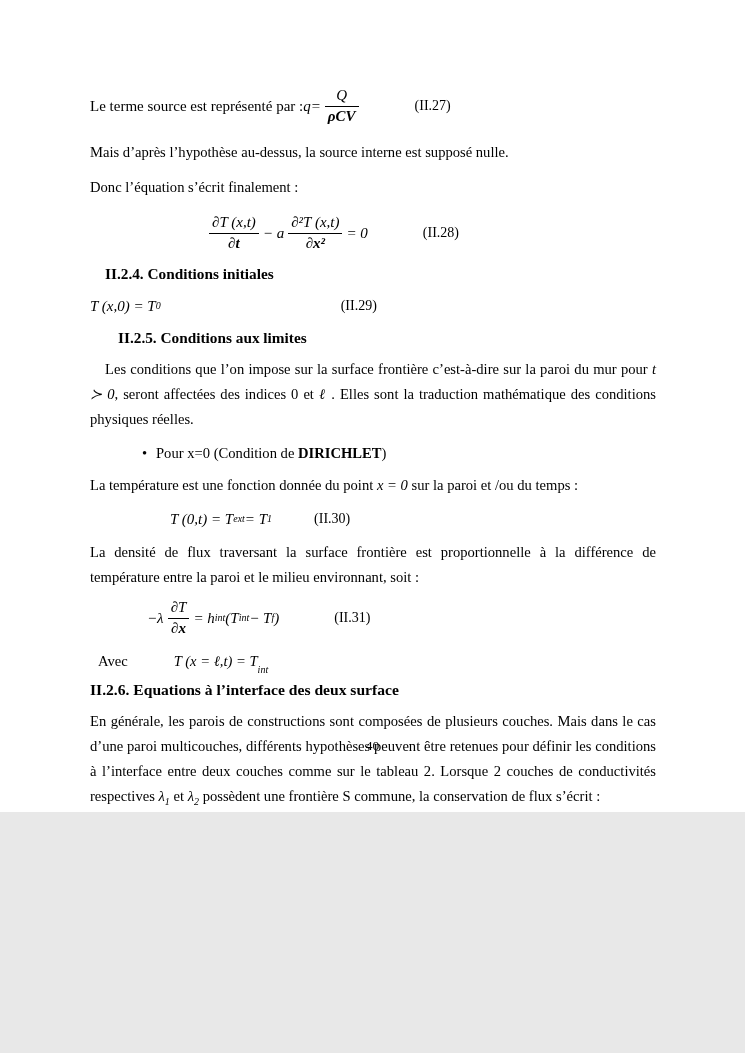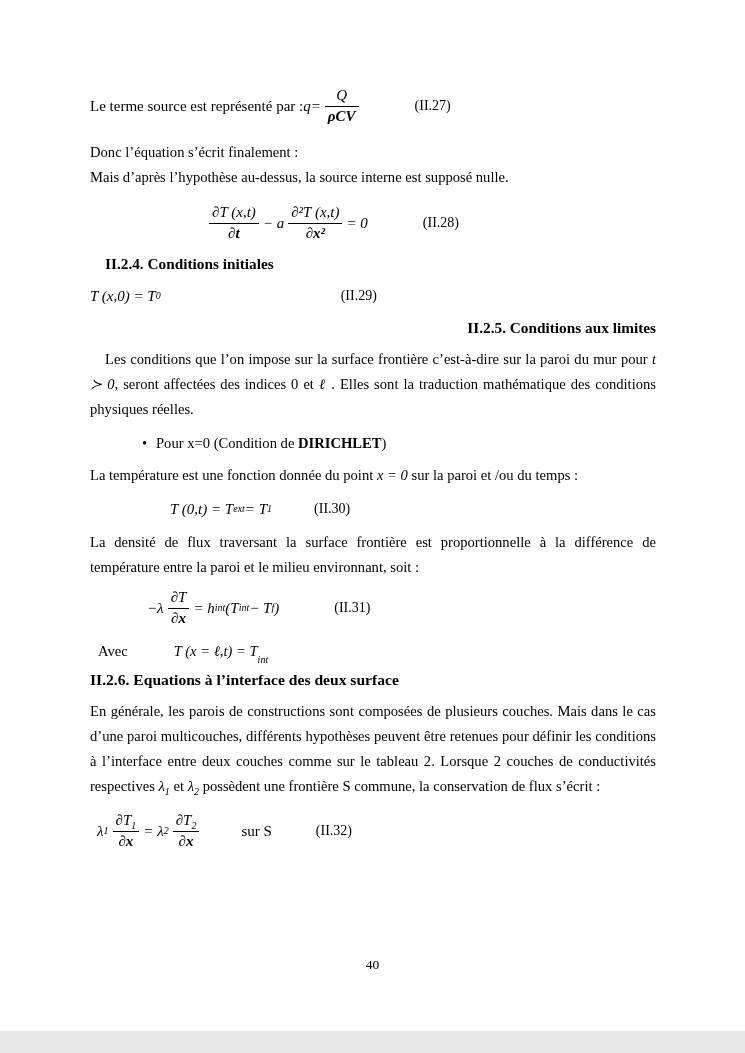--- a/index.html
+++ b/index.html
@@ -1,36 +1,36 @@
 <!DOCTYPE html>
 <html><head>
 <meta charset="utf-8">
 <style>
   * { margin:0; padding:0; box-sizing:border-box; }
   html,body { background:#e8e8e8; }
   .page {
-    width:745px; height:1031px; margin:0 auto; background:#ffffff;
+    width:745px; height:812px; margin:0 auto; background:#ffffff;
     position:relative; overflow:hidden; color:#000;
     font-family:"Liberation Serif", serif;
   }
   .content { position:absolute; left:90px; top:84px; width:566px; font-size:14.6px; }
   .para { line-height:25px; text-align:justify; }
   .m { font-style:italic; }
   sub.s { font-size:10px; font-style:italic; line-height:0; }
   .frac {
     display:inline-block; text-align:center; vertical-align:middle;
     font-style:italic; line-height:1.15; margin:0 4px;
   }
   .frac .fnum { display:block; border-bottom:1px solid #000; padding:0 3px 1px; }
   .frac .fden { display:block; padding:1px 3px 0;font-weight:bold; }
   .eqline { display:flex; align-items:center; font-size:15px; }
   .eqlabel { font-style:normal; font-size:14px; }
   .heading { font-weight:bold; }
   .h1 { margin:9px 0 9px 15px; font-size:15.3px; }
-  .h2 { margin:11px 0 10px 28px; font-size:15.3px;text-align:right; }
+  .h2 { margin:11px 0 10px 28px; font-size:15.3px; }
   .h3 { margin:11px 0 10px 0; font-size:15.6px; }
   .l-eq27 { height:44px; margin-bottom:12px; }
   .l-eq27 .eqlabel { margin-left:52px; }
   .p3 { margin-top:10px; }
   .l-eq28 { height:46px; margin:10px 0 8px 115px; }
   .l-eq28 .eqlabel { margin-left:55px; }
   .l-eq29 { margin:11px 0; height:24px; }
   .l-eq29 .eqlabel { margin-left:180px; }
   .p5 { text-indent:15px; }
   .bullet { margin:10px 0 9px 52px; line-height:22px; }
@@ -59,22 +59,22 @@
       <span>Le terme source est représenté par : </span>
       <span class="m">q</span>
       <span class="m"> = </span>
       <span class="frac">
         <span class="fnum">Q</span>
         <span class="fden">ρCV</span>
       </span>
       <span class="eqlabel">(II.27)</span>
     </div>
 
+    <p class="para">Mais d’après l’hypothèse au-dessus, la source interne est supposé nulle.</p>
     <p class="para p3">Donc l’équation s’écrit finalement :</p>
-    <p class="para">Mais d’après l’hypothèse au-dessus, la source interne est supposé nulle.</p>
 
     <div class="eqline l-eq28">
       <span class="frac">
         <span class="fnum">∂T (x,t)</span>
         <span class="fden">∂t</span>
       </span>
       <span class="m"> − a </span>
       <span class="frac">
         <span class="fnum">∂²T (x,t)</span>
         <span class="fden">∂x²</span>

